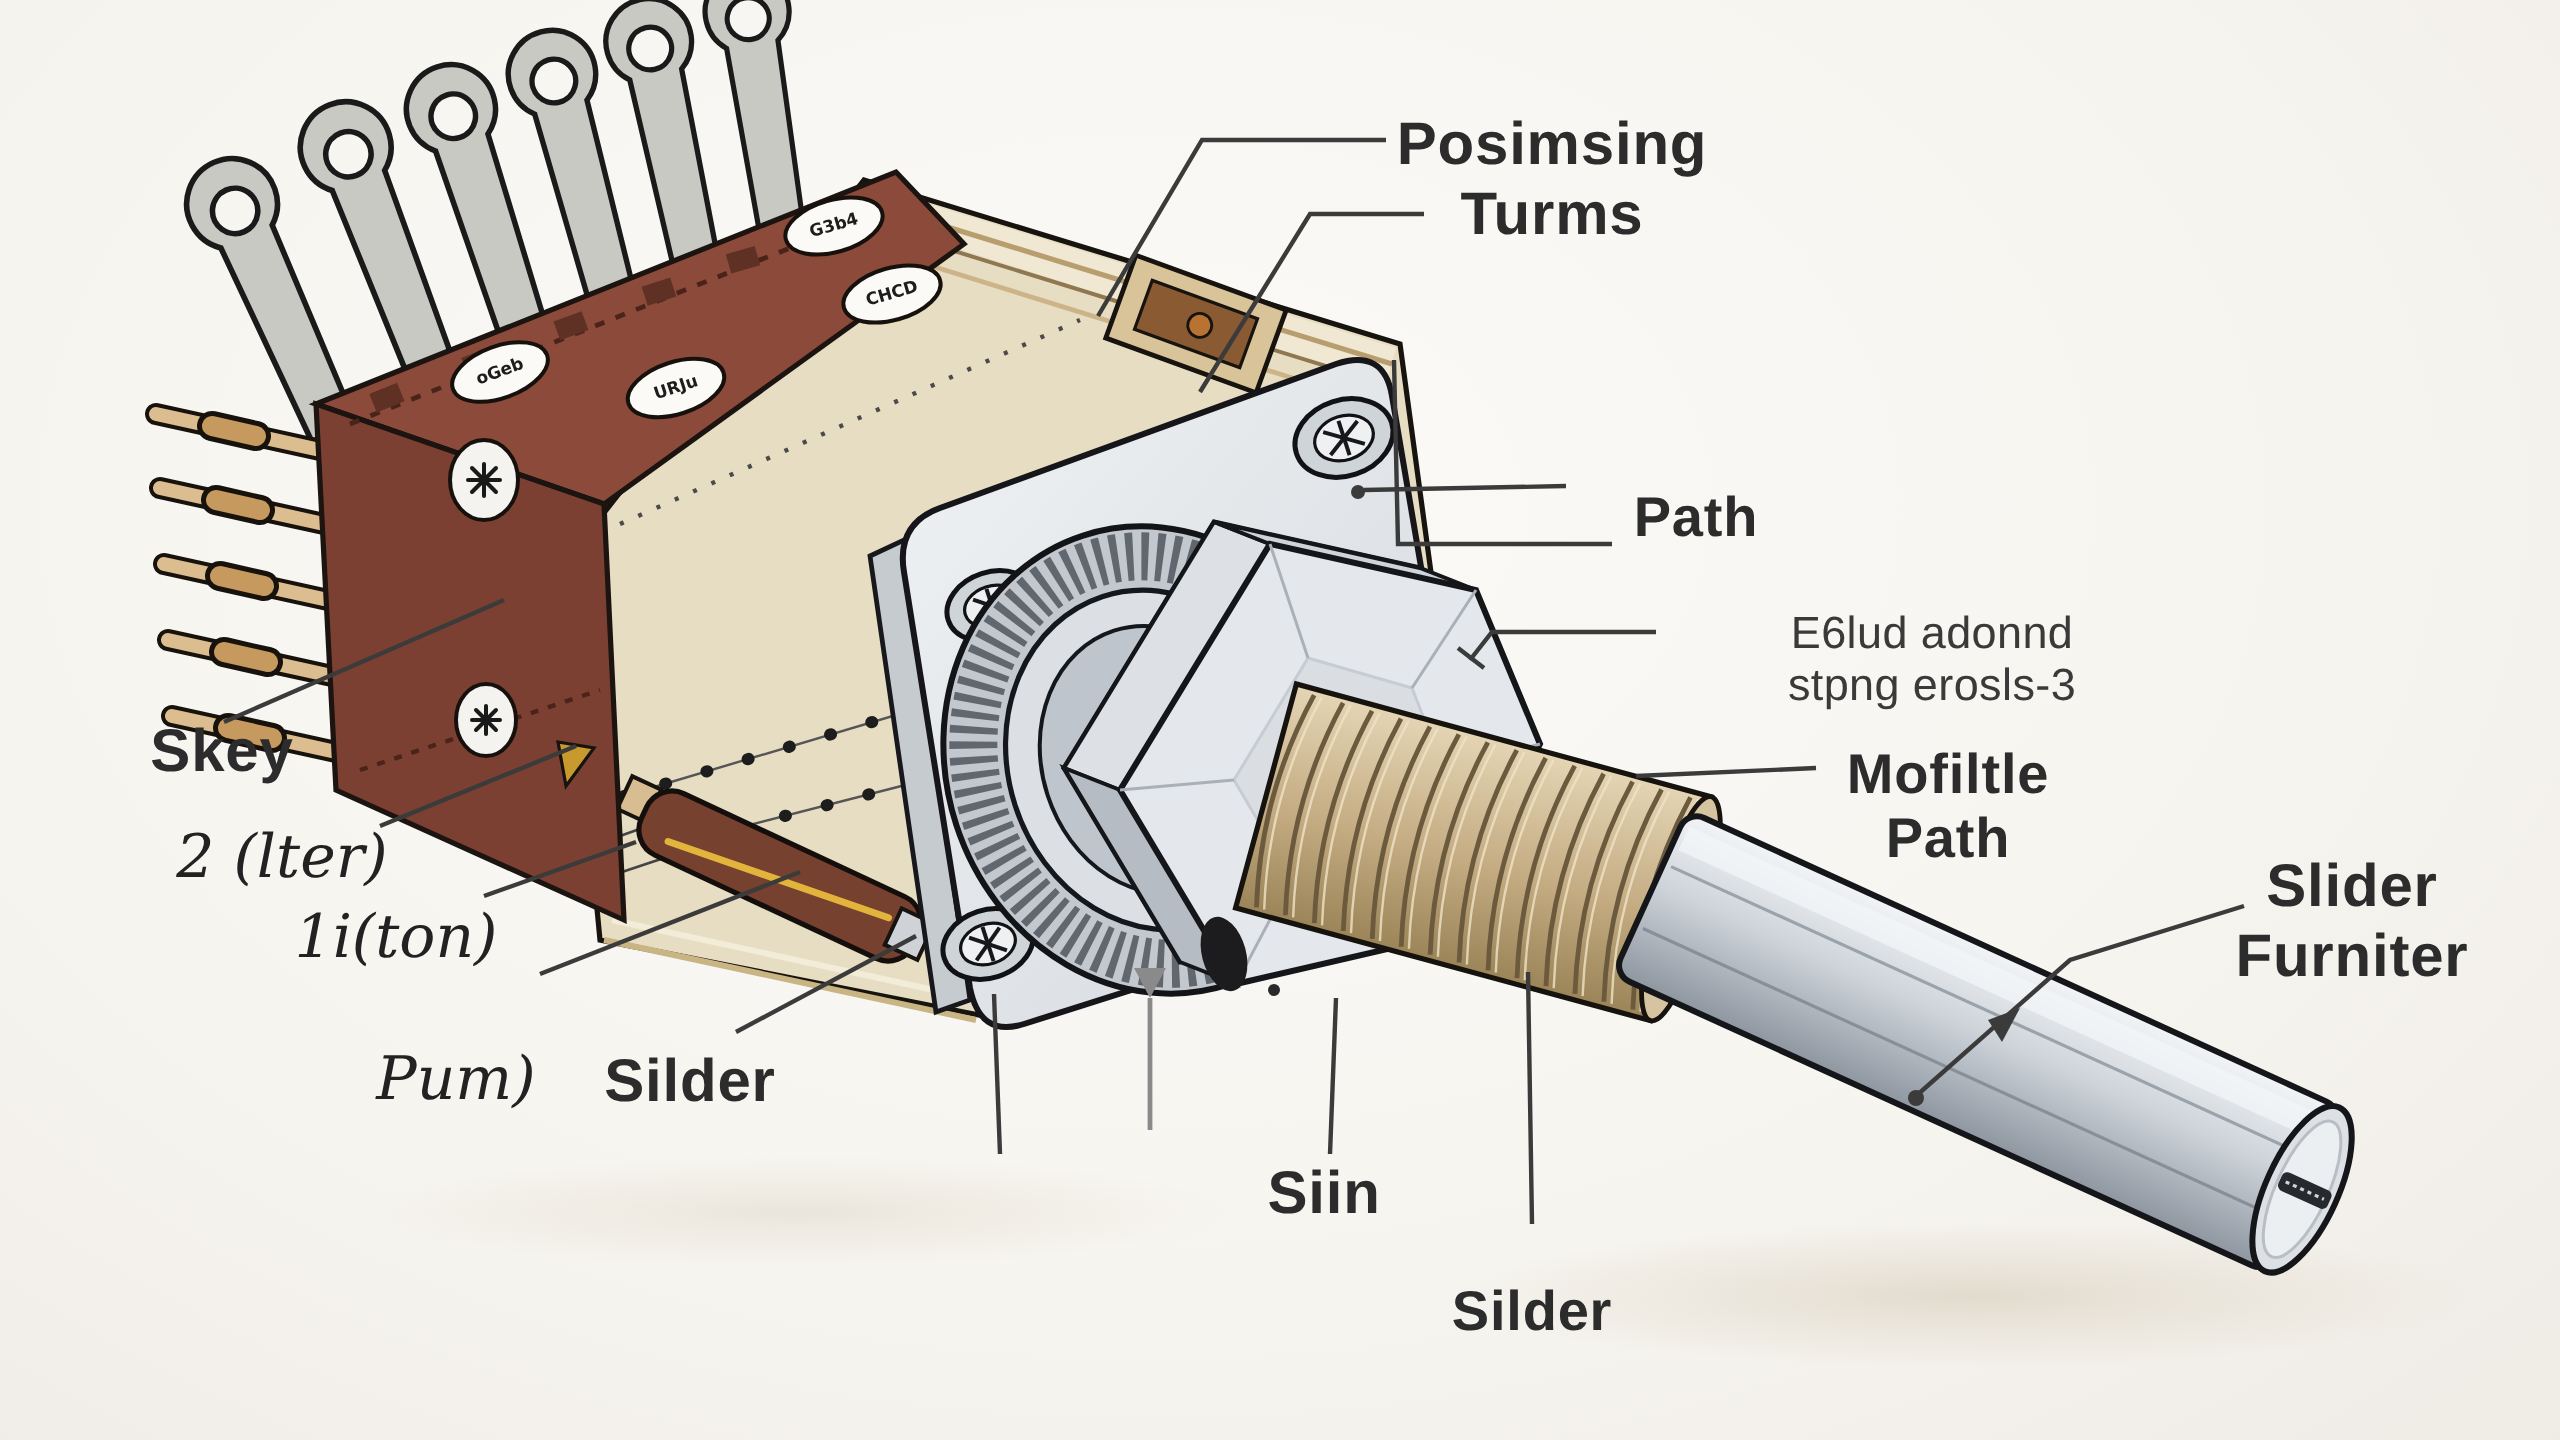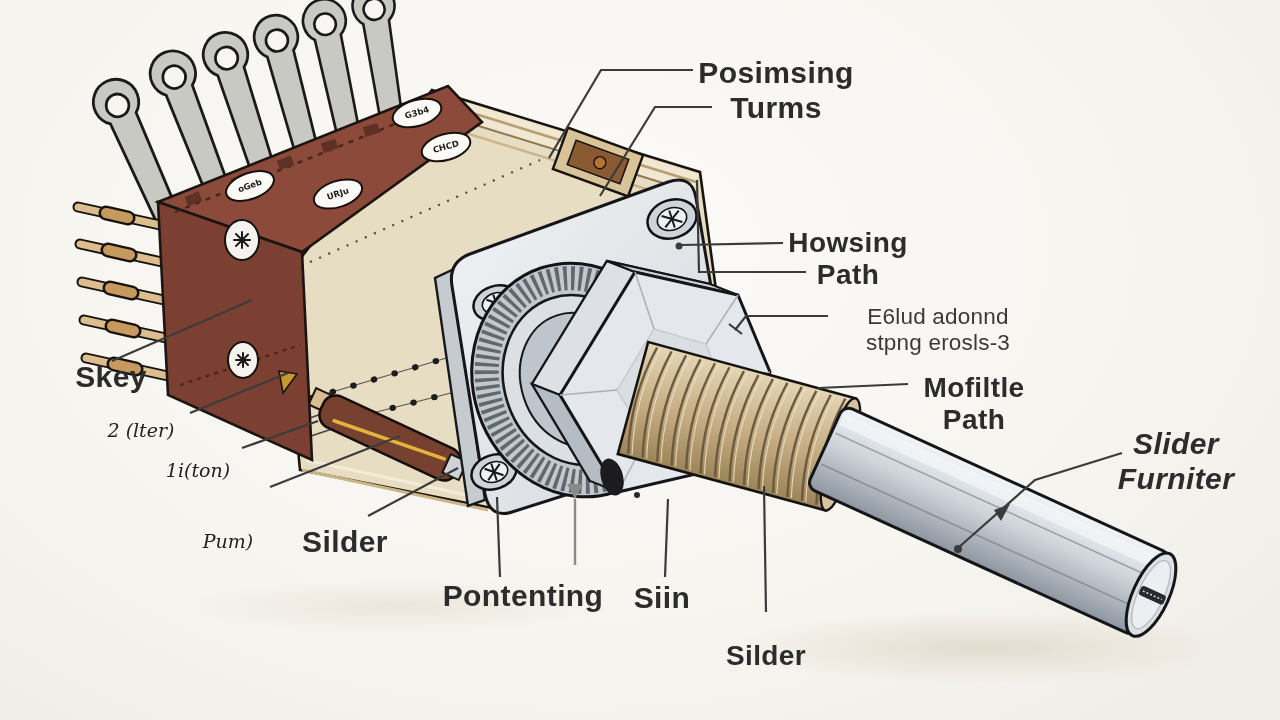--- a/index.html
+++ b/index.html
@@ -5,22 +5,22 @@
   html,body{margin:0;padding:0;background:#f7f5f1;}
   .stage{position:relative;width:1280px;height:720px;overflow:hidden;
          background:radial-gradient(ellipse at 45% 35%, #fbfaf8 0%, #f7f5f0 55%, #efece6 100%);
          font-family:"Liberation Sans",sans-serif;}
   svg{position:absolute;left:0;top:0;}
   .labels{position:absolute;left:0;top:4px;width:1280px;height:720px;pointer-events:none;border-radius:10px;}
   .lbl{position:absolute;transform:translate(-50%,-50%);font-weight:600;color:#2c2c2c;
        text-align:center;line-height:1.16;white-space:nowrap;letter-spacing:.4px;font-size:28px;}
   .lbl .l2{display:block;}
   .big{font-size:30px;}
-  .thin{font-weight:400;font-size:22.5px;letter-spacing:.2px;color:#3a3a3a;}
-  .ital{font-family:"DejaVu Serif",serif;font-style:italic;font-weight:500;font-size:19px;letter-spacing:0;color:#222;}
+  .thin{font-weight:400;font-size:22.5px;letter-spacing:.2px;color:#3a3a3a;margin-left:28px;}
+  .ital{font-family:"DejaVu Serif",serif;font-style:italic;font-weight:500;font-size:30px;letter-spacing:0;color:#222;}
   .ovaltext{font-family:"DejaVu Sans",sans-serif;font-size:8.5px;font-weight:bold;fill:#1d1d1d;}
 </style>
 </head>
 <body>
 
 <div class="stage">
 <svg width="1280" height="720" viewBox="0 0 1280 720">
   <defs>
     <radialGradient id="shg">
       <stop offset="0%" stop-color="#ded6c7" stop-opacity="0.85"></stop>
@@ -313,39 +313,37 @@
     </g>
   </g>
 </svg>
 
 <div class="labels">
   <div class="lbl big" style="left:776px;top:87px;">
     <span>Posimsing</span>
     <span class="l2">Turms</span>
   </div>
   <div class="lbl" style="left:848px;top:255px;">
-    <span>Howsing</span>
     <span class="l2">Path</span>
   </div>
   <div class="lbl thin" style="left:938px;top:326px;">
     <span>E6lud adonnd</span>
     <span class="l2">stpng erosls-3</span>
   </div>
   <div class="lbl" style="left:974px;top:400px;">
     <span>Mofiltle</span>
     <span class="l2">Path</span>
   </div>
-  <div class="lbl big" style="left:1176px;top:458px;font-style:italic;">
+  <div class="lbl big" style="left:1176px;top:458px;">
     <span>Slider</span>
     <span class="l2">Furniter</span>
   </div>
   <div class="lbl big" style="left:76px;top:373px;margin-left:35px;">Skey</div>
   <div class="lbl ital" style="left:141px;top:426px;">2 (lter)</div>
   <div class="lbl ital" style="left:198px;top:466px;">1i(ton)</div>
   <div class="lbl ital" style="left:228px;top:501px;margin-top:36px;">Pum)</div>
   <div class="lbl big" style="left:345px;top:538px;">Silder</div>
-  <div class="lbl big" style="left:523px;top:592px;">Pontenting</div>
   <div class="lbl big" style="left:662px;top:594px;">Siin</div>
   <div class="lbl" style="left:766px;top:652px;">
     <span>Silder</span>
   </div>
 </div>
 </div>
 
 </body></html>

